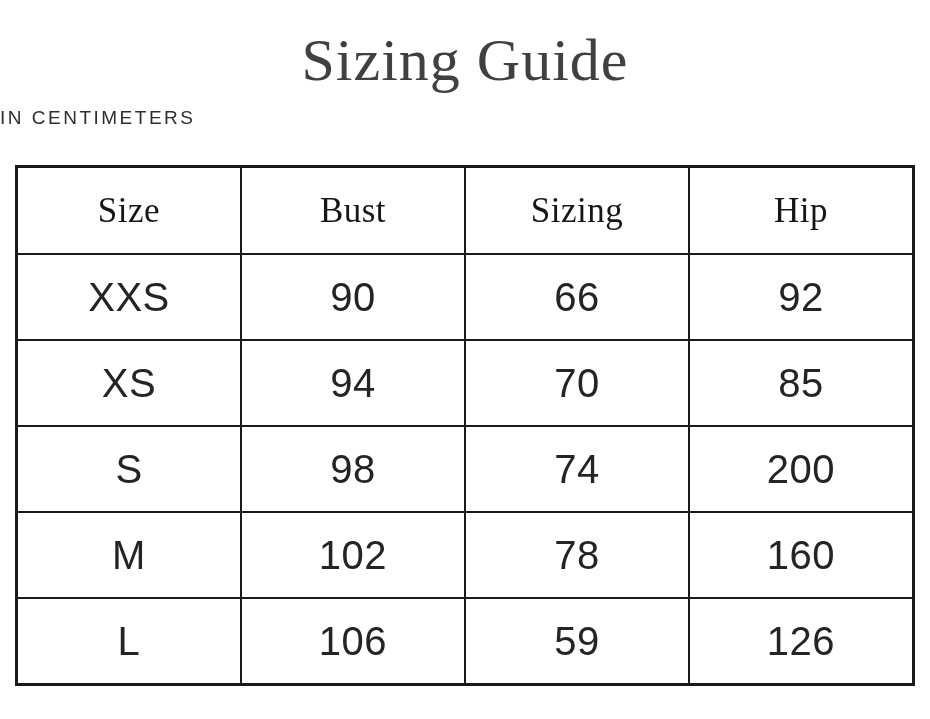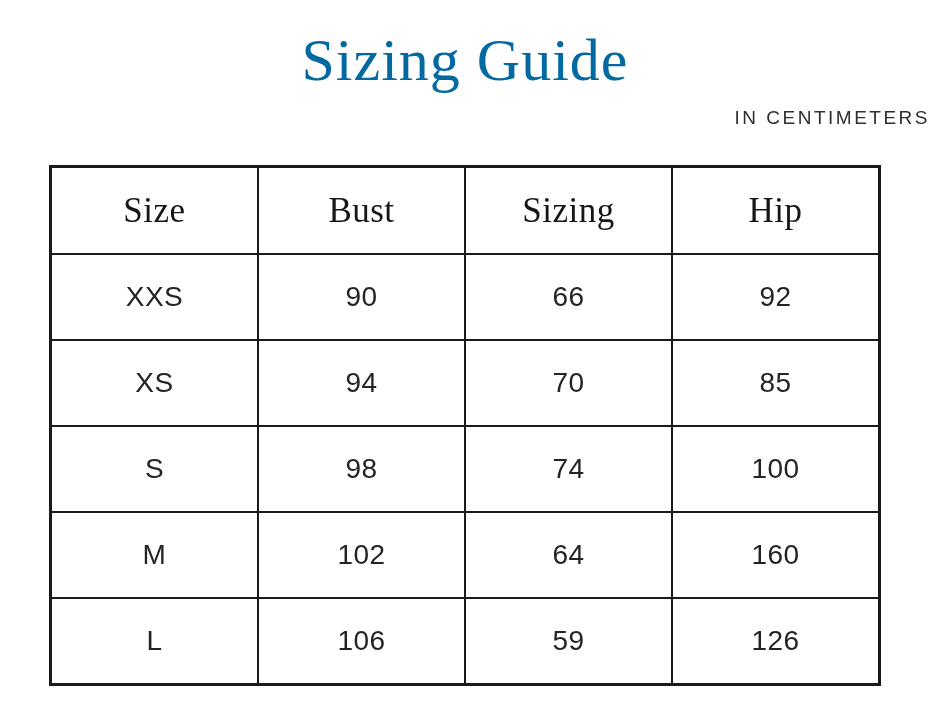--- a/index.html
+++ b/index.html
@@ -18,35 +18,35 @@
   }
   .title {
     margin: 0;
     padding-top: 26px;
     text-align: center;
     font-family: "Liberation Serif", serif;
     font-weight: 400;
     font-size: 60px;
     line-height: 1.15;
     letter-spacing: 1px;
-    color: #0369a1;
+    color: #404040;
   }
   .subtitle {
     margin: 0;
     padding-top: 12px;
-    text-align: right;
+    text-align: left;
     font-family: "Liberation Sans", sans-serif;
     font-weight: 400;
     font-size: 19px;
     letter-spacing: 2.5px;
     color: #2e2e2e;
   }
   table.sizing {
     margin: 36px auto 0 auto;
-    width: 832px;
+    width: 900px;
     border-collapse: collapse;
     table-layout: fixed;
     border: 3px solid #1a1a1a;
   }
   table.sizing th,
   table.sizing td {
     border: 2px solid #1a1a1a;
     text-align: center;
     vertical-align: middle;
     width: 25%;
@@ -57,21 +57,21 @@
     font-family: "Liberation Serif", serif;
     font-weight: 400;
     font-size: 35px;
     letter-spacing: 0.5px;
     color: #161616;
   }
   table.sizing td {
     height: 84px;
     font-family: "Liberation Sans", sans-serif;
     font-weight: 400;
-    font-size: 28px;
+    font-size: 40px;
     letter-spacing: 0.5px;
     color: #242424;
   }
 </style>
 </head>
 <body>
 
 <div class="page">
 
   <h1 class="title">Sizing Guide</h1>
@@ -97,26 +97,26 @@
       <tr>
         <td>XS</td>
         <td>94</td>
         <td>70</td>
         <td>85</td>
       </tr>
       <tr>
         <td>S</td>
         <td>98</td>
         <td>74</td>
-        <td>100</td>
+        <td>200</td>
       </tr>
       <tr>
         <td>M</td>
         <td>102</td>
-        <td>64</td>
+        <td>78</td>
         <td>160</td>
       </tr>
       <tr>
         <td>L</td>
         <td>106</td>
         <td>59</td>
         <td>126</td>
       </tr>
     </tbody>
   </table>

